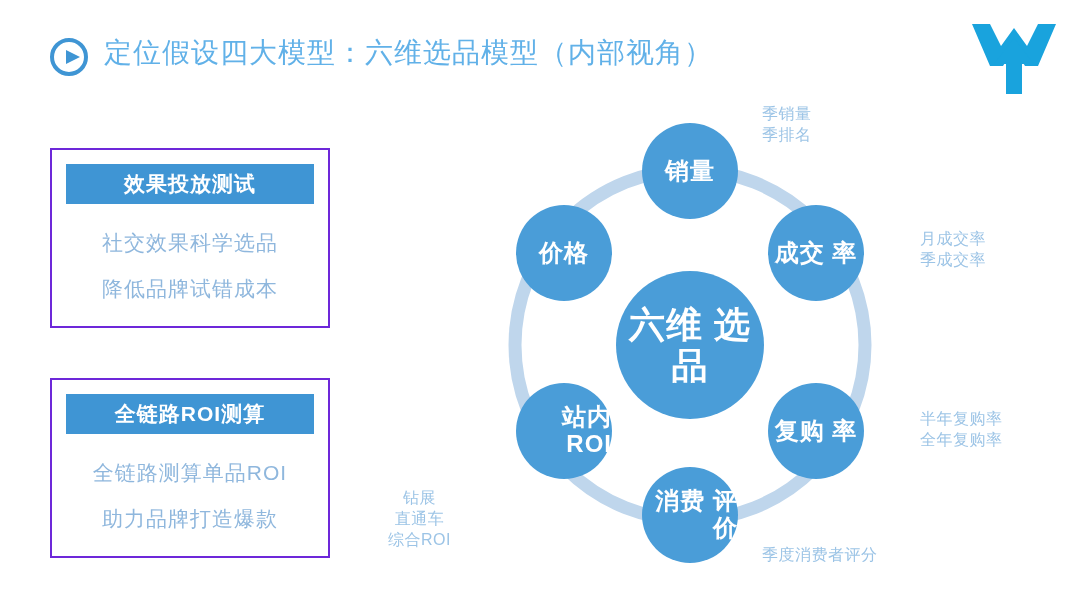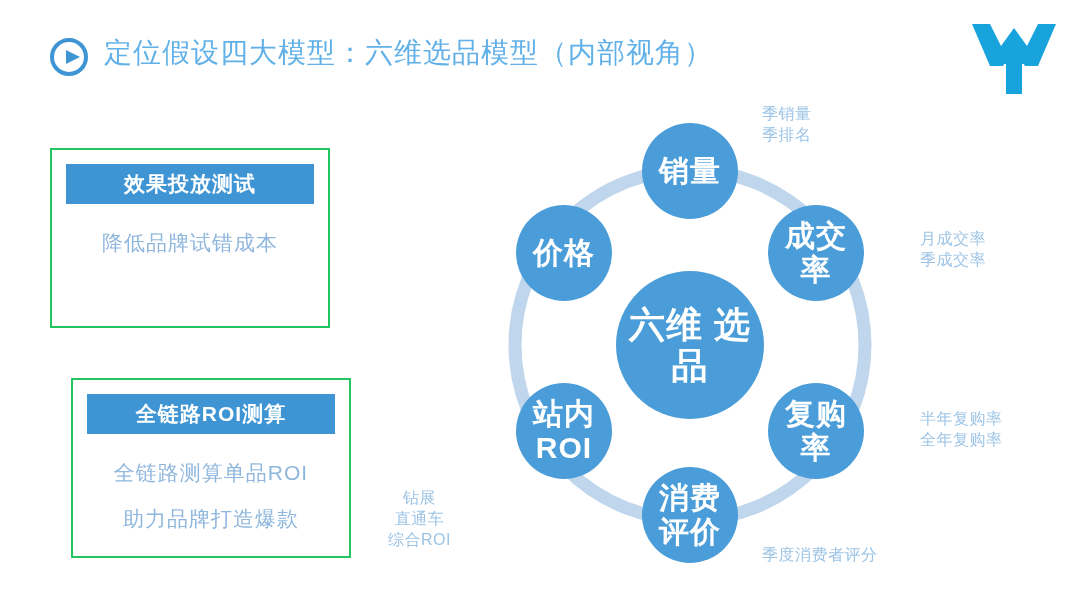--- a/index.html
+++ b/index.html
@@ -53,26 +53,26 @@
     position: absolute;
     left: 968px; top: 20px;
     width: 92px; height: 78px;
   }
 
   
   .card {
     position: absolute;
     left: 50px;
     width: 280px;
-    border: 2px solid #22c55e;
+    border: 2px solid #6d28d9;
     background: #ffffff;
     box-sizing: border-box;
   }
   #card-0 { top: 148px; height: 180px; }
-  #card-1 { top: 378px; height: 180px; margin-left: 21px; }
+  #card-1 { top: 378px; height: 180px; }
   .card-head {
     margin: 14px 14px 0 14px;
     height: 40px;
     background: #3f95d4;
     color: #ffffff;
     font-size: 21px;
     font-weight: bold;
     letter-spacing: 1px;
     display: flex;
     align-items: center;
@@ -105,21 +105,21 @@
     background: #4a9dd8;
     color: #ffffff;
     display: flex;
     align-items: center;
     justify-content: center;
     text-align: center;
     font-weight: bold;
     letter-spacing: 1px;
     line-height: 1.12;
   }
-  .node-outer { width: 96px; height: 96px; font-size: 30px; }
+  .node-outer { width: 96px; height: 96px; font-size: 24px; text-align: right; }
   #node-center {
     width: 148px; height: 148px;
     font-size: 36px;
     line-height: 1.15;
   }
 
   
   #node-0 { left: 172px; top: 18px; }    
   #node-1 { left: 298px; top: 100px; }   
   #node-2 { left: 298px; top: 278px; }   
@@ -156,20 +156,21 @@
     <div id="slide-title">定位假设四大模型：六维选品模型（内部视角）</div>
     <svg id="brand-logo" viewBox="0 0 92 78">
       <path d="M4 4 L22 4 L33 26 L46 8 L59 26 L70 4 L88 4 L70 46 L57 46 L46 28 L35 46 L22 46 Z" fill="#19a3dd"></path>
       <path d="M46 18 L66 44 L54 44 L54 74 L38 74 L38 44 L26 44 Z" fill="#19a3dd"></path>
     </svg>
   </div>
 
   <div class="card" id="card-0">
     <div class="card-head">效果投放测试</div>
     <div class="card-body">
+      <div class="card-line">社交效果科学选品</div>
       <div class="card-line">降低品牌试错成本</div>
     </div>
   </div>
 
   <div class="card" id="card-1">
     <div class="card-head">全链路ROI测算</div>
     <div class="card-body">
       <div class="card-line">全链路测算单品ROI</div>
       <div class="card-line">助力品牌打造爆款</div>
     </div>

